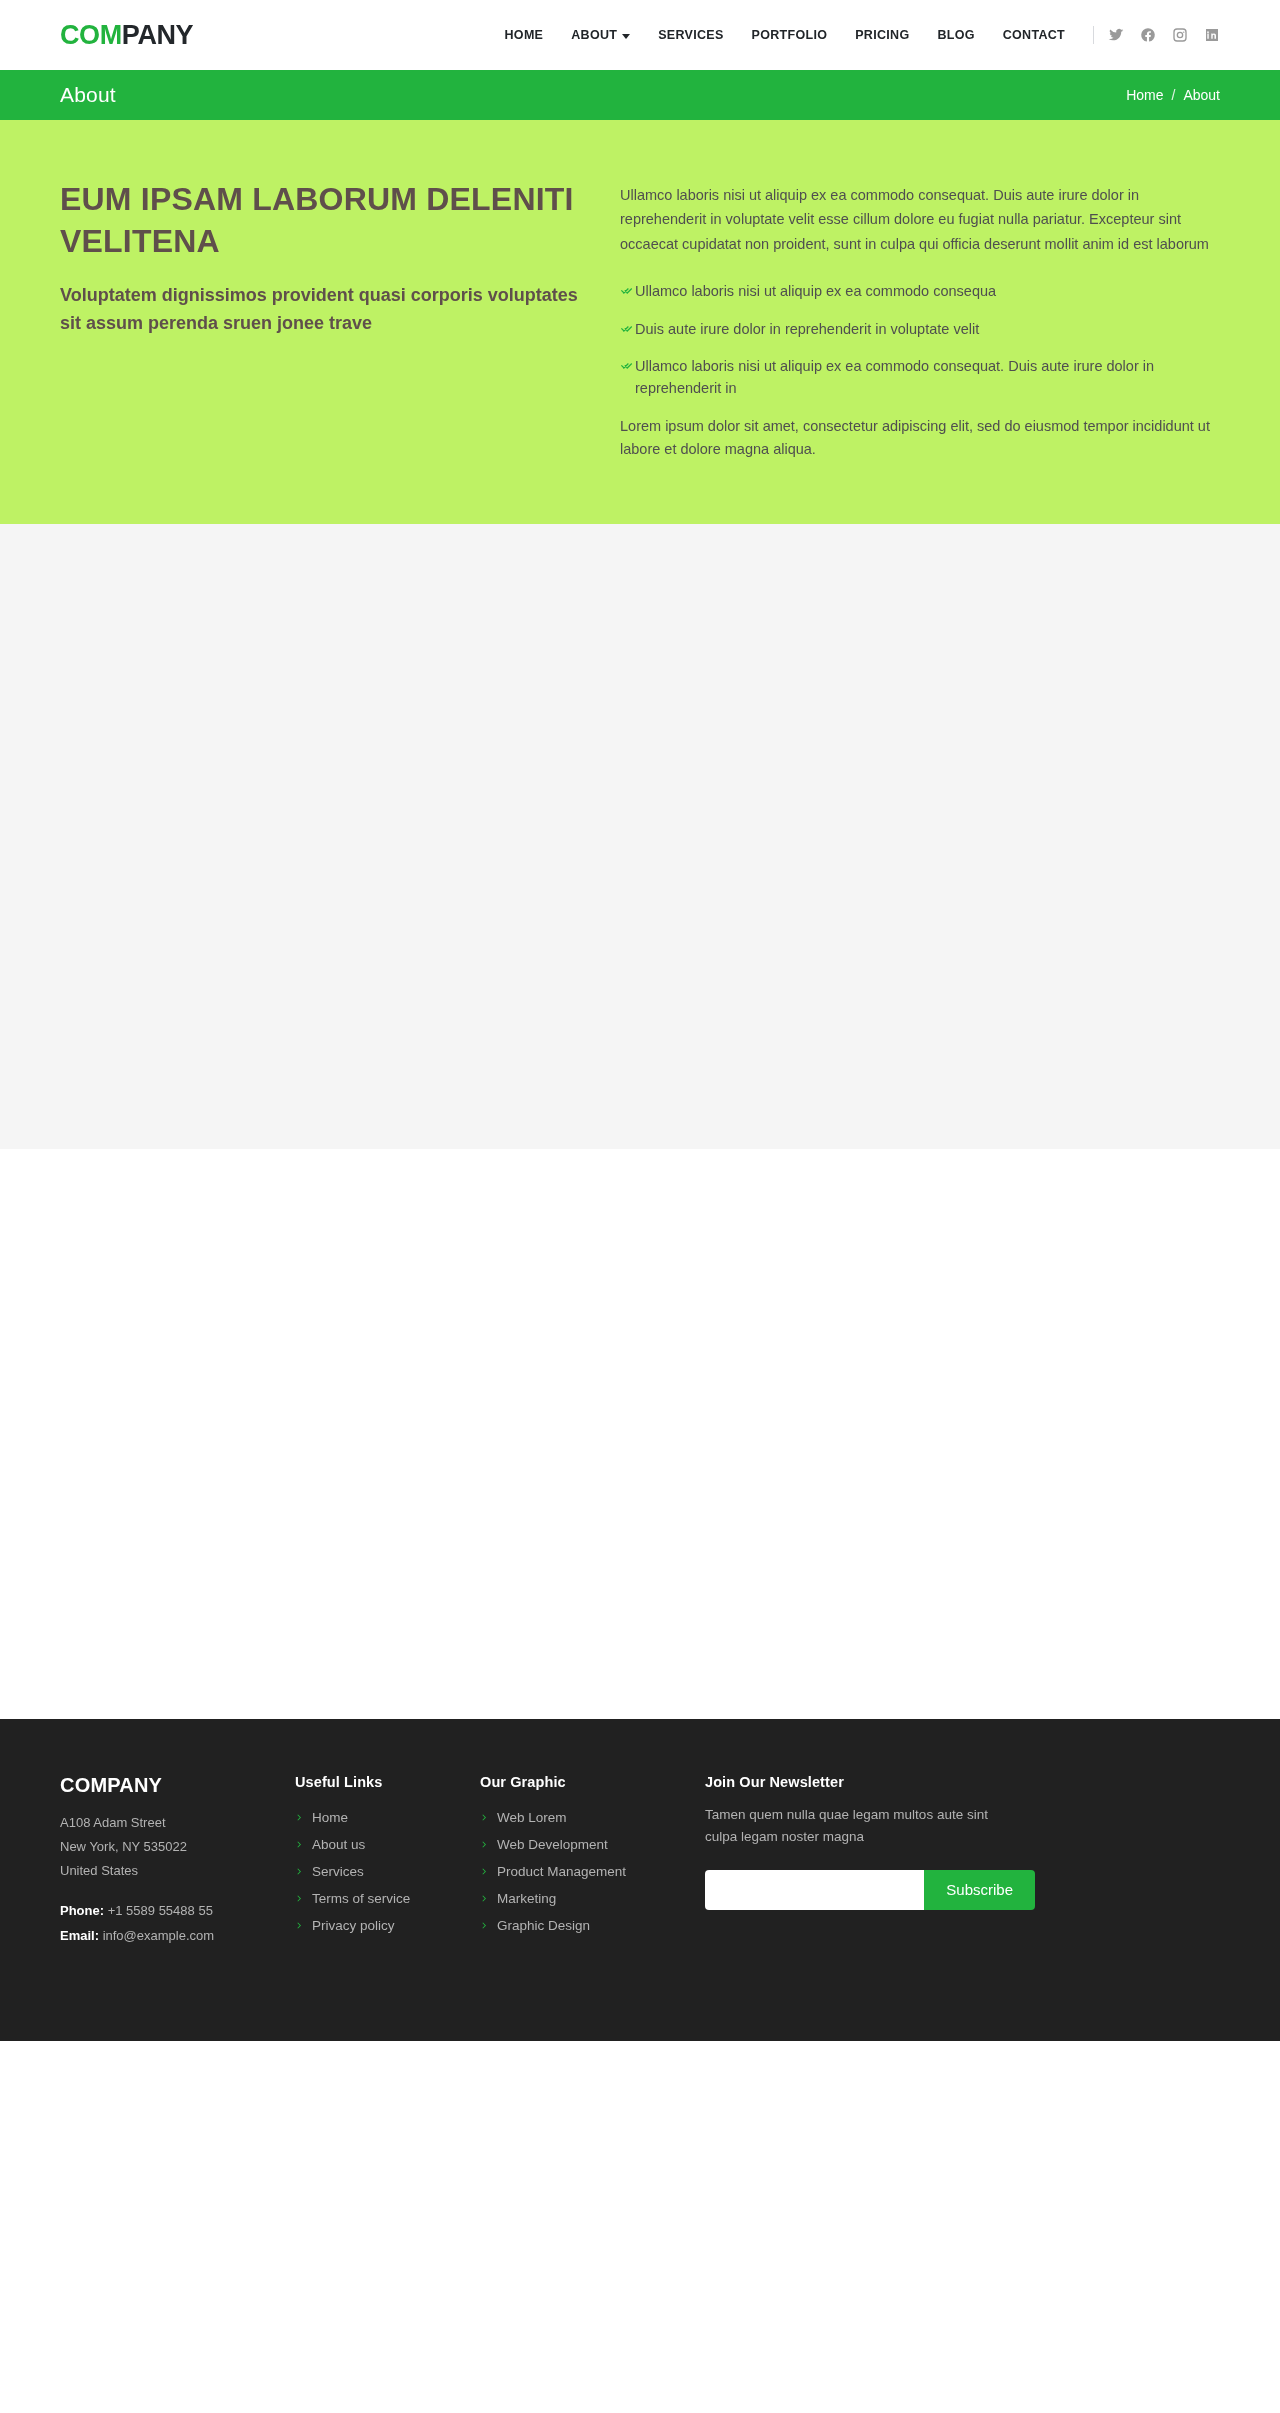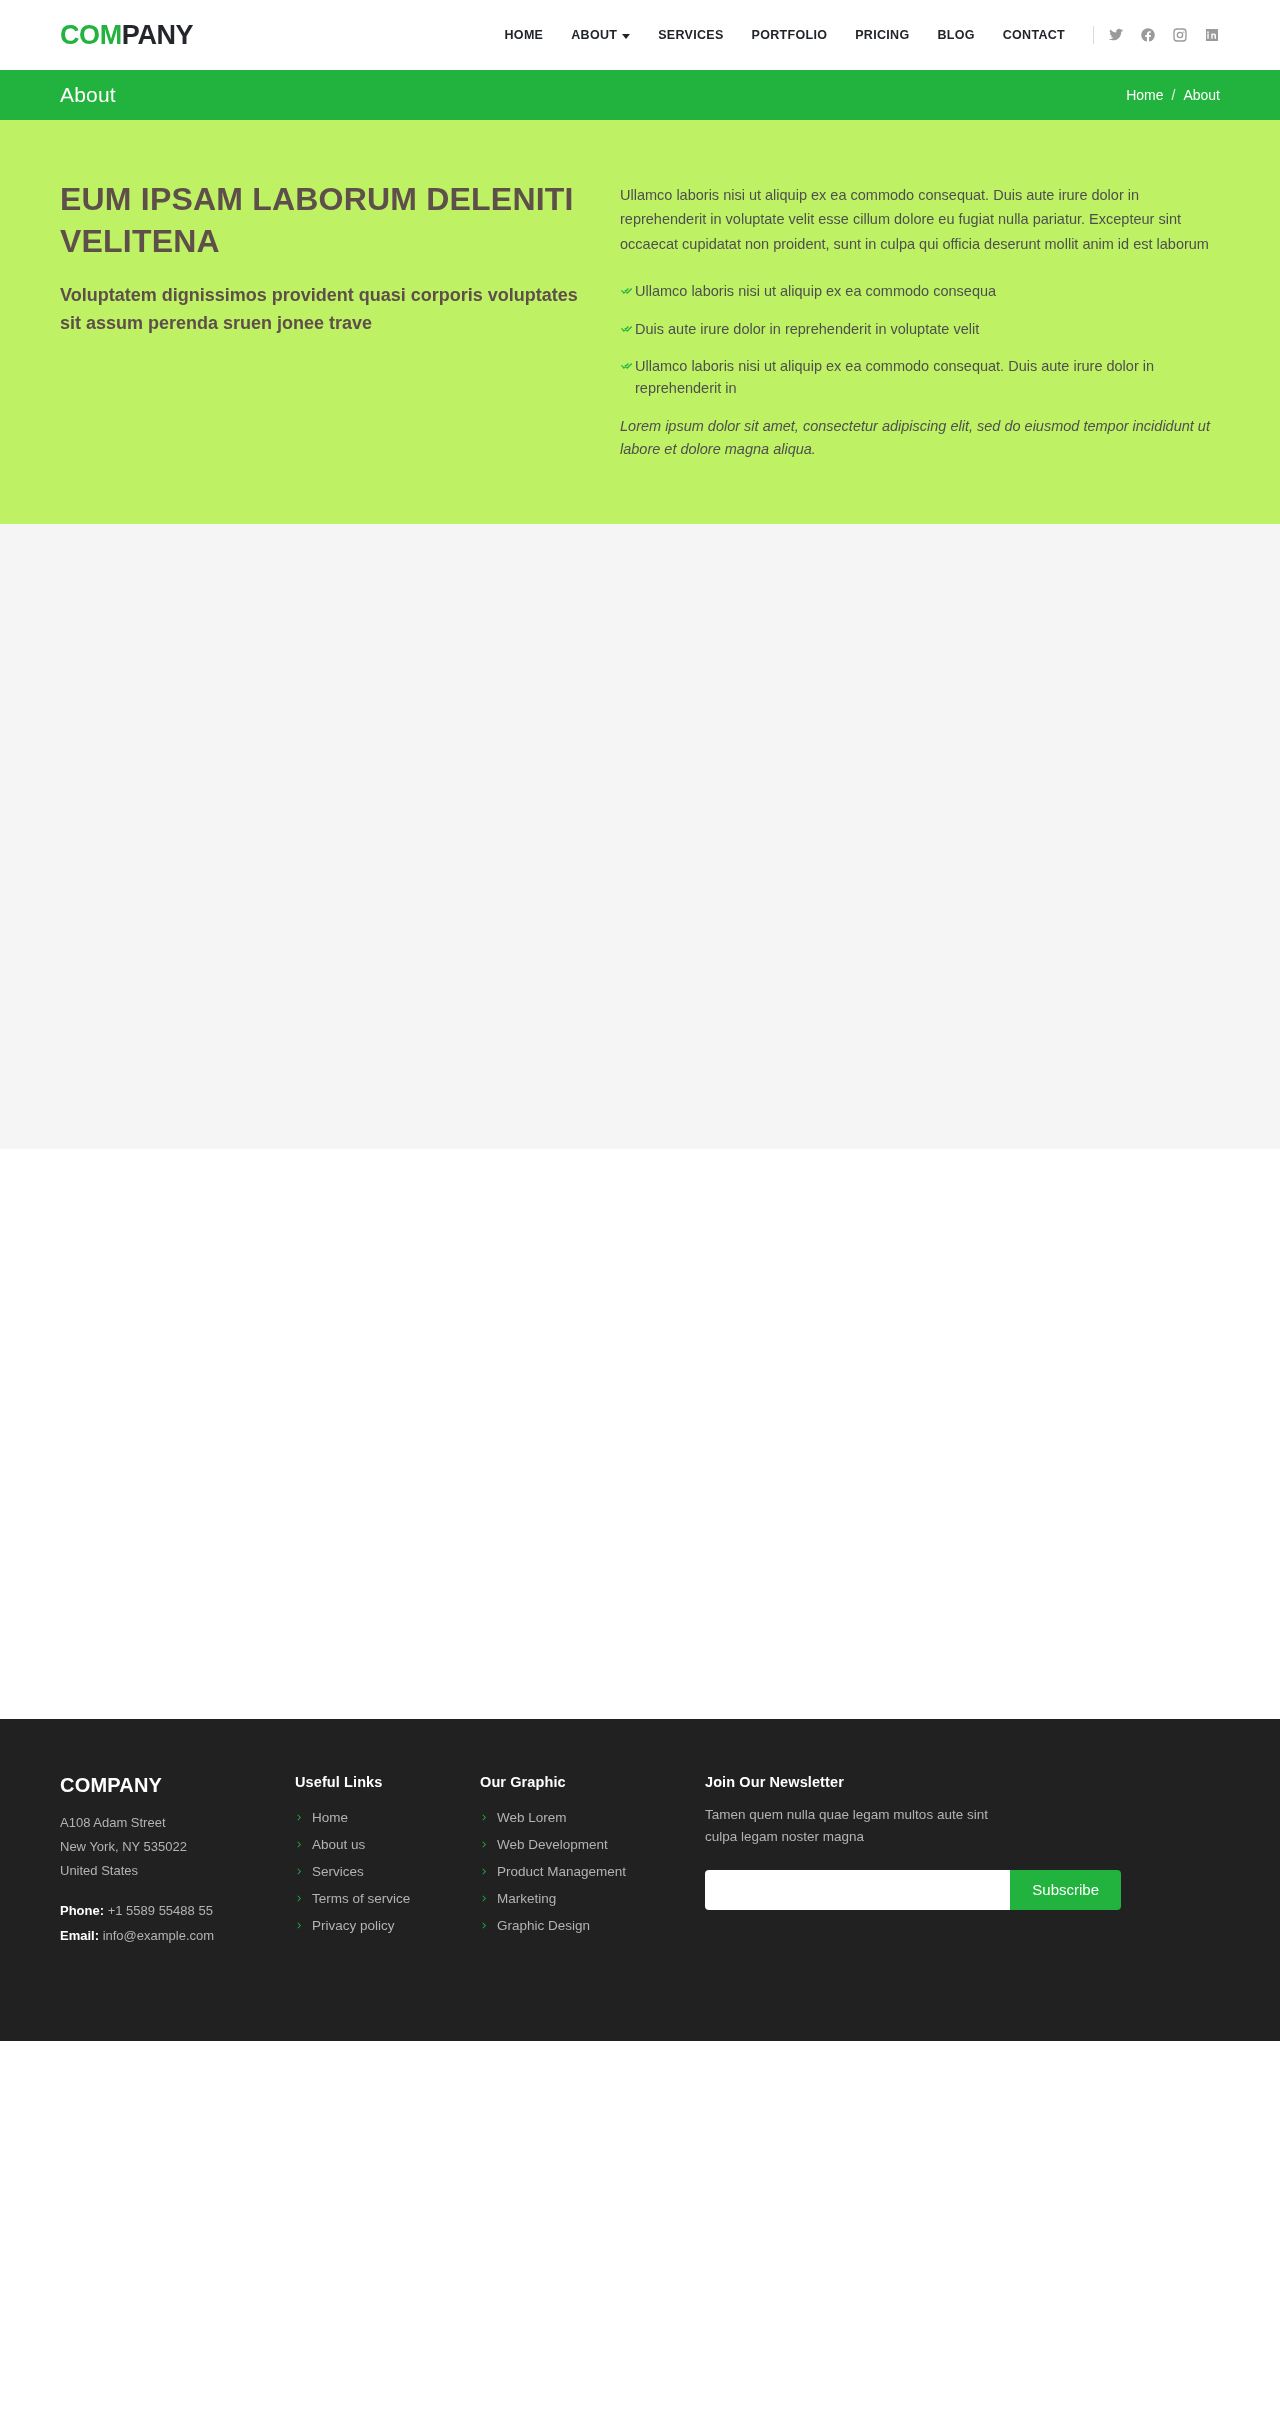--- a/index.html
+++ b/index.html
@@ -86,21 +86,21 @@
   }
   .check-list { list-style:none; margin-top:24px; }
   .check-list li {
     display:flex; align-items:flex-start; 
     font-size:14.5px; line-height:1.55; color:#4f4f4f;
     margin-bottom:15px;
   }
   .check-ico { width:15px; height:15px; flex:0 0 15px; margin-top:3px; fill:#22b33e; display:block; }
   .about-italic {
     margin-top:14px;
-    font-style:italic; font-size:14.5px; line-height:1.62; color:#4f4f4f;
+    font-size:14.5px; line-height:1.62; color:#4f4f4f;
   }
 
   
   .grey-block { background:#f5f5f5; height:625px; }
   .white-block { background:#ffffff; height:570px; }
 
   
   .site-footer { background:#212121; padding:55px 0 40px; min-height:322px; }
   .footer-grid { display:flex; }
   .f-col-about { width:235px; flex:0 0 235px; }
@@ -113,21 +113,21 @@
   .f-contact { margin-top:16px; color:#b3b3b3; font-size:13px; line-height:1.9; }
   .f-contact strong { color:#ffffff; font-weight:700; }
 
   .f-title { color:#ffffff; font-size:14.5px; font-weight:700; margin-bottom:14px; letter-spacing:0.1px; }
   .f-list { list-style:none; }
   .f-list li { display:flex; align-items:center; gap:8px; padding:6px 0; }
   .f-list a { color:#b3b3b3; font-size:13.5px; text-decoration:none; cursor:pointer; }
   .f-arrow { width:9px; height:9px; flex:0 0 9px; fill:#22b33e; display:block; }
 
   .f-news-text { color:#b3b3b3; font-size:13.5px; line-height:1.62; margin-bottom:22px; max-width:300px; }
-  .news-form { display:flex; height:40px; width:416px; border-radius:4px; overflow:hidden; }
+  .news-form { display:flex; height:40px; width:330px; border-radius:4px; overflow:hidden; }
   .news-input {
     flex:1 1 auto; border:none; outline:none;
     background:#ffffff; padding:0 12px; font-size:14px;
     font-family:"Liberation Sans", sans-serif; color:#333;
   }
   .news-btn {
     border:none; cursor:pointer;
     background:#22b33e; color:#ffffff;
     font-size:15px; padding:0 22px;
     font-family:"Liberation Sans", sans-serif;

